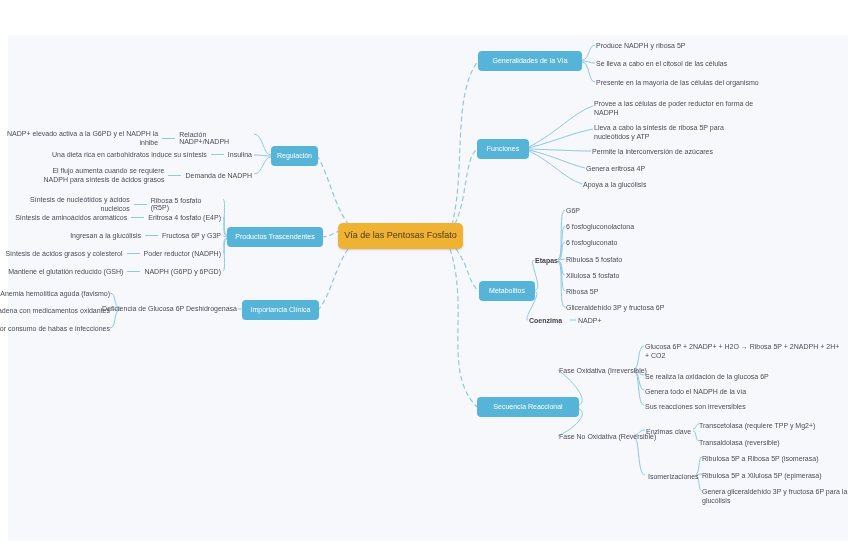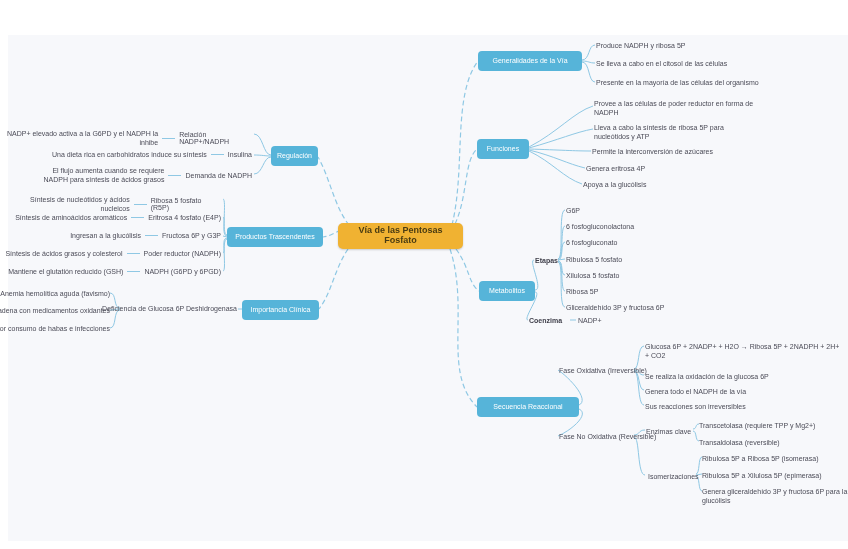--- a/index.html
+++ b/index.html
@@ -5,21 +5,21 @@
   html,body{margin:0;padding:0;background:#ffffff;}
   #stage{position:relative;width:848px;height:549px;overflow:hidden;
          font-family:"Liberation Sans", sans-serif;}
   #board{position:absolute;left:8px;top:35px;width:840px;height:506px;
          background:#f7f8fb;}
   svg.links{position:absolute;left:0;top:0;z-index:1;}
   .node{position:absolute;z-index:2;background:#56b4d9;color:#ffffff;
         font-size:7px;border-radius:4px;display:flex;align-items:center;
         justify-content:center;text-align:center;box-sizing:border-box;
         padding:1px 3px;line-height:1.1;}
-  .center{background:#f0b232;color:#4a3c12;font-weight:bold;font-size:9px;
+  .center{background:#f0b232;color:#4a3c12;font-weight:normal;font-size:9px;
           border-radius:5px;box-shadow:0 1px 2px rgba(0,0,0,.18);}
   .leaf{position:absolute;z-index:2;font-size:7px;color:#4b4b57;
         line-height:1.35;white-space:nowrap;}
   .wrap{white-space:normal;}
   .bold{font-weight:bold;color:#3e3e49;}
   .lrow{position:absolute;z-index:2;display:flex;align-items:center;gap:4px;
         justify-content:flex-end;font-size:7px;color:#4b4b57;}
   .lrow .main{text-align:right;line-height:1.35;}
   .ldash{width:13px;height:1px;background:#8fc8e4;flex:0 0 auto;}
   .r{text-align:right;}

